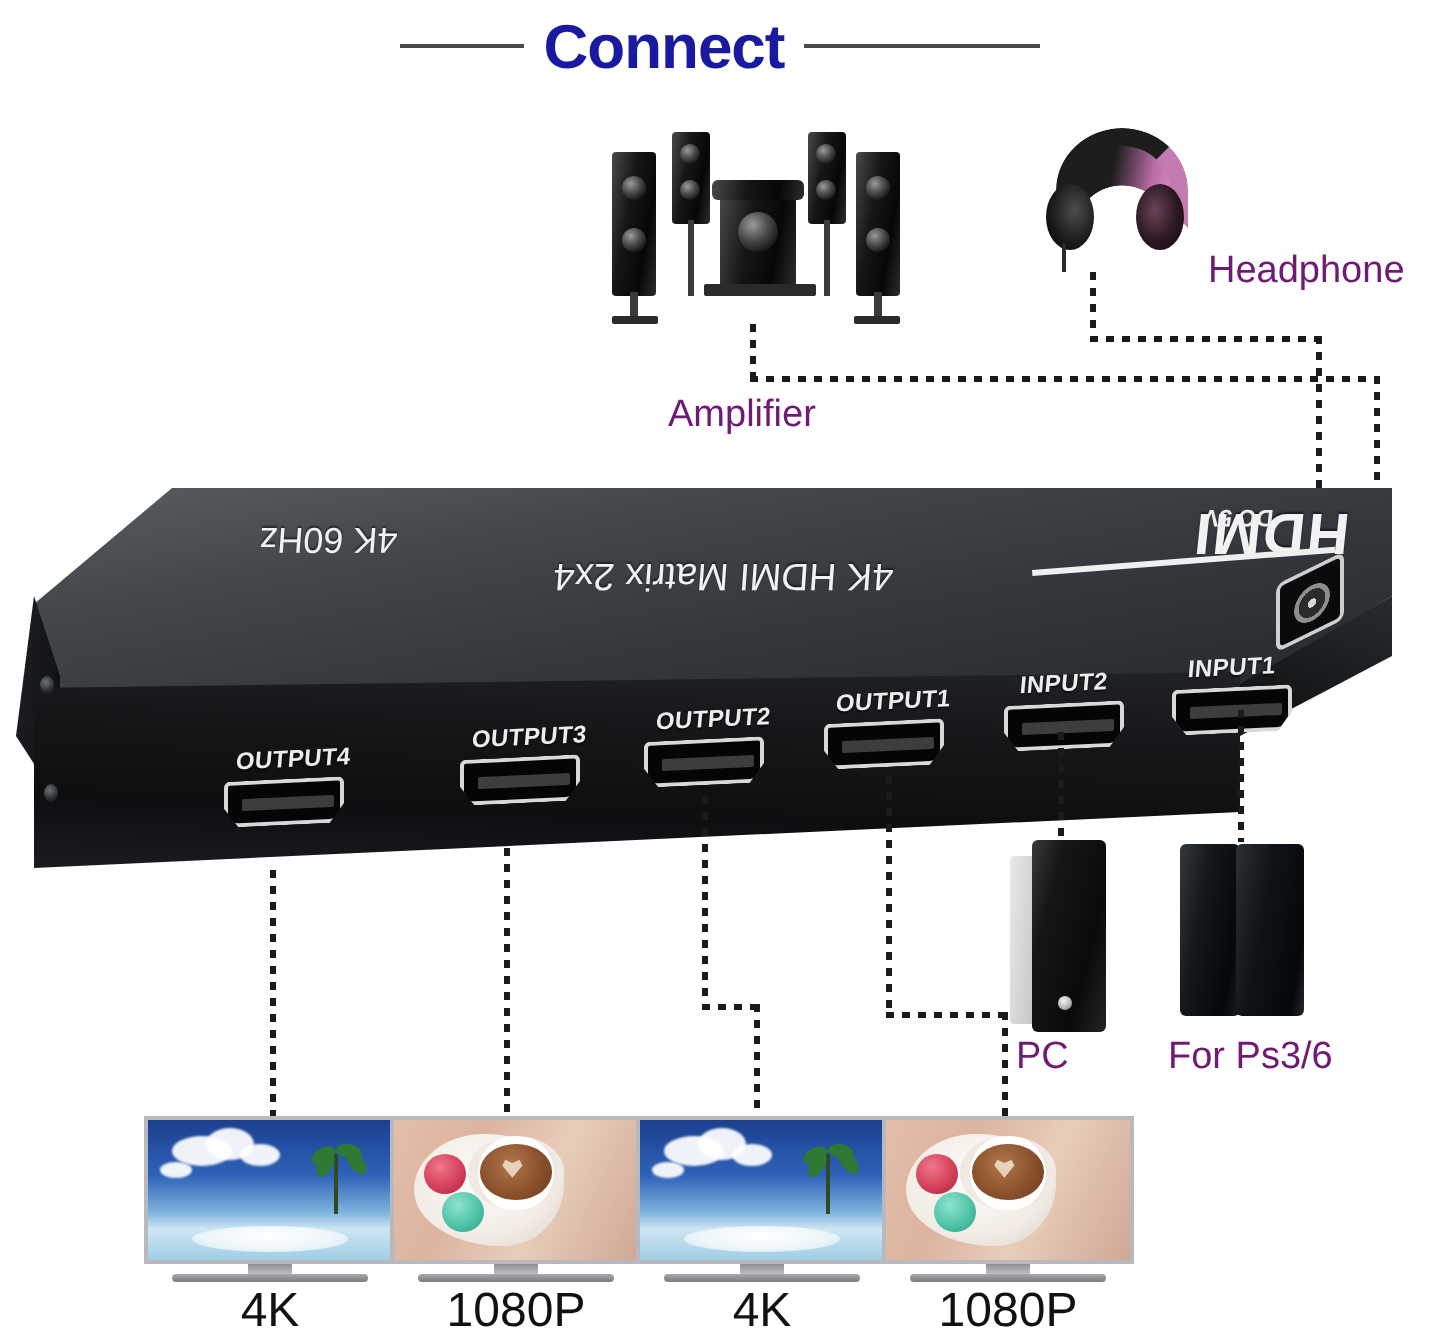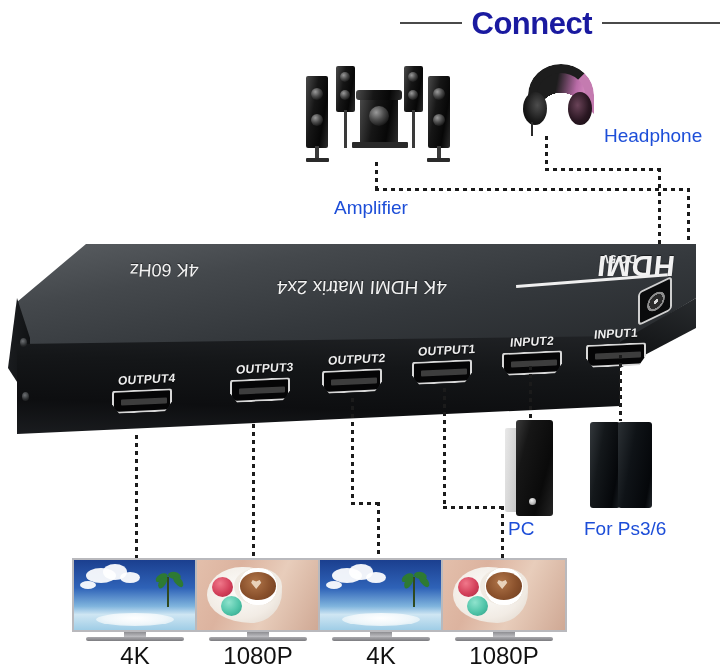--- a/index.html
+++ b/index.html
@@ -19,21 +19,21 @@
     overflow: hidden;
   }
 
   
   #title-bar {
     position: absolute;
     left: 0; top: 2px;
     width: 720px; height: 42px;
     display: flex;
     align-items: center;
-    justify-content: flex-end;
+    justify-content: center;
     gap: 10px;
   }
   .rule {
     height: 2px;
     background: #4a4a4a;
   }
   .rule.left  { width: 62px; }
   .rule.right { width: 118px; }
   #title-text {
     font-size: 31px;
@@ -41,21 +41,21 @@
     color: #1a1aa0;
     letter-spacing: -0.5px;
     white-space: nowrap;
     line-height: 1;
   }
 
   
   .label {
     position: absolute;
     font-size: 19px;
-    color: #1d4ed8;
+    color: #701a75;
     white-space: nowrap;
     line-height: 1;
   }
 
   
   .dot-v, .dot-h {
     position: absolute;
   }
   .dot-v {
     width: 3px;

